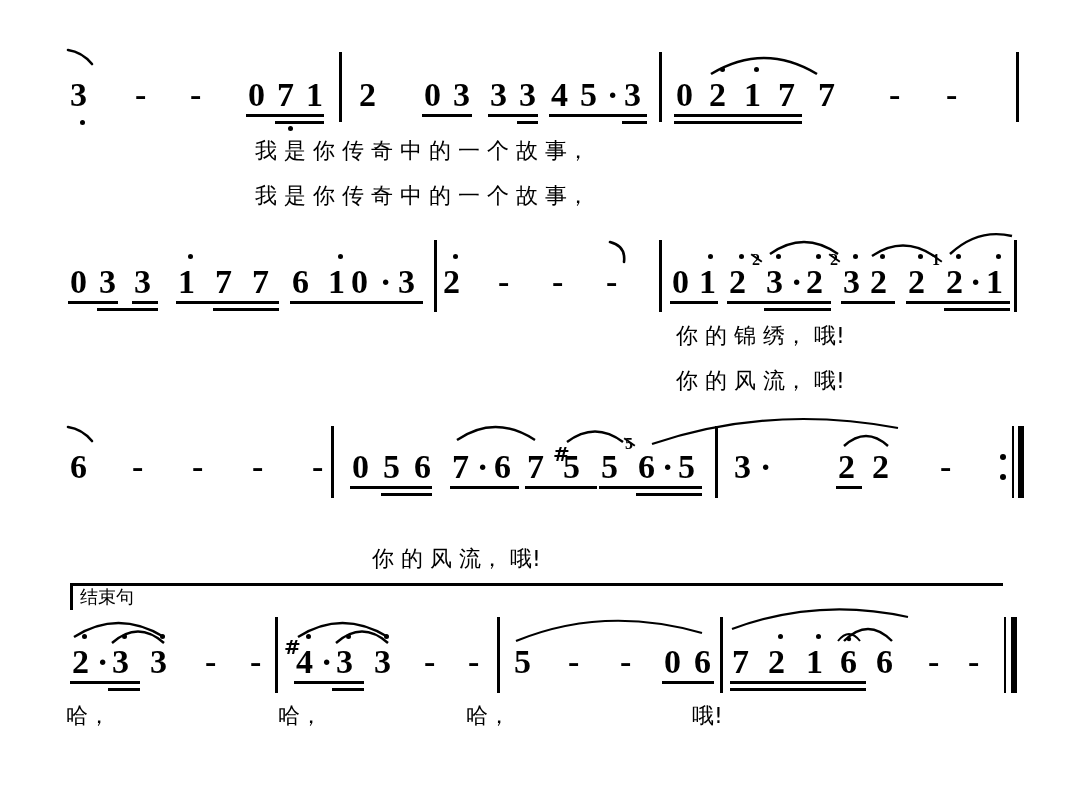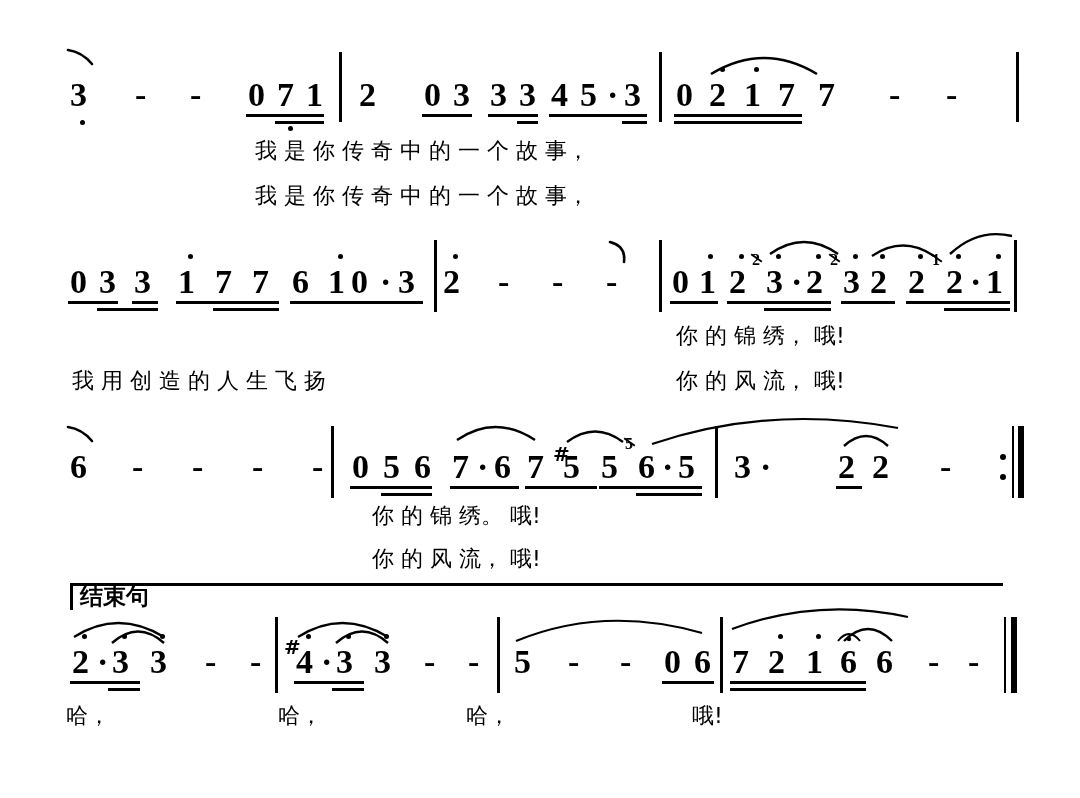--- a/index.html
+++ b/index.html
@@ -30,21 +30,21 @@
 
   
   .grace{position:absolute;font-family:"Liberation Serif",serif;font-weight:bold;font-size:16px;line-height:16px;}
   .grace .slashline{position:absolute;left:-2px;top:5px;width:13px;height:2px;background:#000;transform:rotate(35deg);}
 
   
   .sharp{position:absolute;font-family:"DejaVu Sans",sans-serif;font-size:20px;font-weight:bold;line-height:20px;}
 
   
   .endbox{position:absolute;border-left:3px solid #000;border-top:3px solid #000;}
-  .endlabel{position:absolute;font-family:"DejaVu Sans",sans-serif;font-size:23px;line-height:19px;white-space:nowrap;font-weight:bold;}
+  .endlabel{position:absolute;font-family:"DejaVu Sans",sans-serif;font-size:18px;line-height:19px;white-space:nowrap;}
 
   
   .rpt-thick{position:absolute;width:6px;background:#000;}
   .rpt-thin{position:absolute;width:2px;background:#000;}
   .rpt-dot{position:absolute;width:6px;height:6px;background:#000;border-radius:50%;}
 
   
   .fermata{position:absolute;}
 </style>
 </head>
@@ -194,21 +194,20 @@
     <span class="note abs" style="left:986px;top:35px;">1</span>
     <span class="odot" style="left:996px;top:24px;"></span>
     <div class="beam" style="left:906px;top:71px;width:104px;"></div>
     <div class="beam" style="left:944px;top:78px;width:66px;"></div>
     <svg class="arc" style="left:948px;top:0px;" width="66" height="26" viewBox="0 0 66 26">
         <path d="M2,24 Q30,-2 64,6" stroke="#000" stroke-width="2.4" fill="none"></path>
       </svg>
 
     <div class="bar" style="left:1014px;top:10px;height:72px;"></div>
 
-    <div class="lyric" style="left:72px;top:140px;">我 用 创 造 的 人 生  飞  扬</div>
     <div class="lyric" style="left:676px;top:95px;">你 的 锦     绣，   哦!</div>
     <div class="lyric" style="left:676px;top:140px;">你 的 风     流，   哦!</div>
   </div>
 
   <div class="abs" style="left:0;top:400px;width:1080px;height:175px;">
 
     <svg class="arc" style="left:66px;top:25px;" width="40" height="18" viewBox="0 0 40 18">
         <path d="M2,2 Q16,4 26,16" stroke="#000" stroke-width="2.6" fill="none" stroke-linecap="round"></path>
       </svg>
 
@@ -266,21 +265,20 @@
         <path d="M2,18 Q24,-2 46,18" stroke="#000" stroke-width="2.4" fill="none"></path>
       </svg>
 
     <span class="dash abs" style="left:940px;top:50px;">-</span>
 
     <div class="rpt-dot" style="left:1000px;top:54px;"></div>
     <div class="rpt-dot" style="left:1000px;top:74px;"></div>
     <div class="rpt-thin" style="left:1012px;top:26px;height:72px;"></div>
     <div class="rpt-thick" style="left:1018px;top:26px;height:72px;"></div>
 
-    <div class="lyric" style="left:372px;top:105px;">你 的 锦       绣。  哦!</div>
     <div class="lyric" style="left:372px;top:148px;">你 的 风       流，  哦!</div>
   </div>
 
   <div class="abs" style="left:0;top:575px;width:1080px;height:200px;">
 
     <div class="endbox" style="left:70px;top:8px;width:930px;height:24px;"></div>
     <div class="endlabel" style="left:80px;top:12px;">结束句</div>
 
     <svg class="arc" style="left:72px;top:38px;" width="94" height="26" viewBox="0 0 94 26">
         <path d="M2,24 Q46,-4 92,24" stroke="#000" stroke-width="2.4" fill="none"></path>

